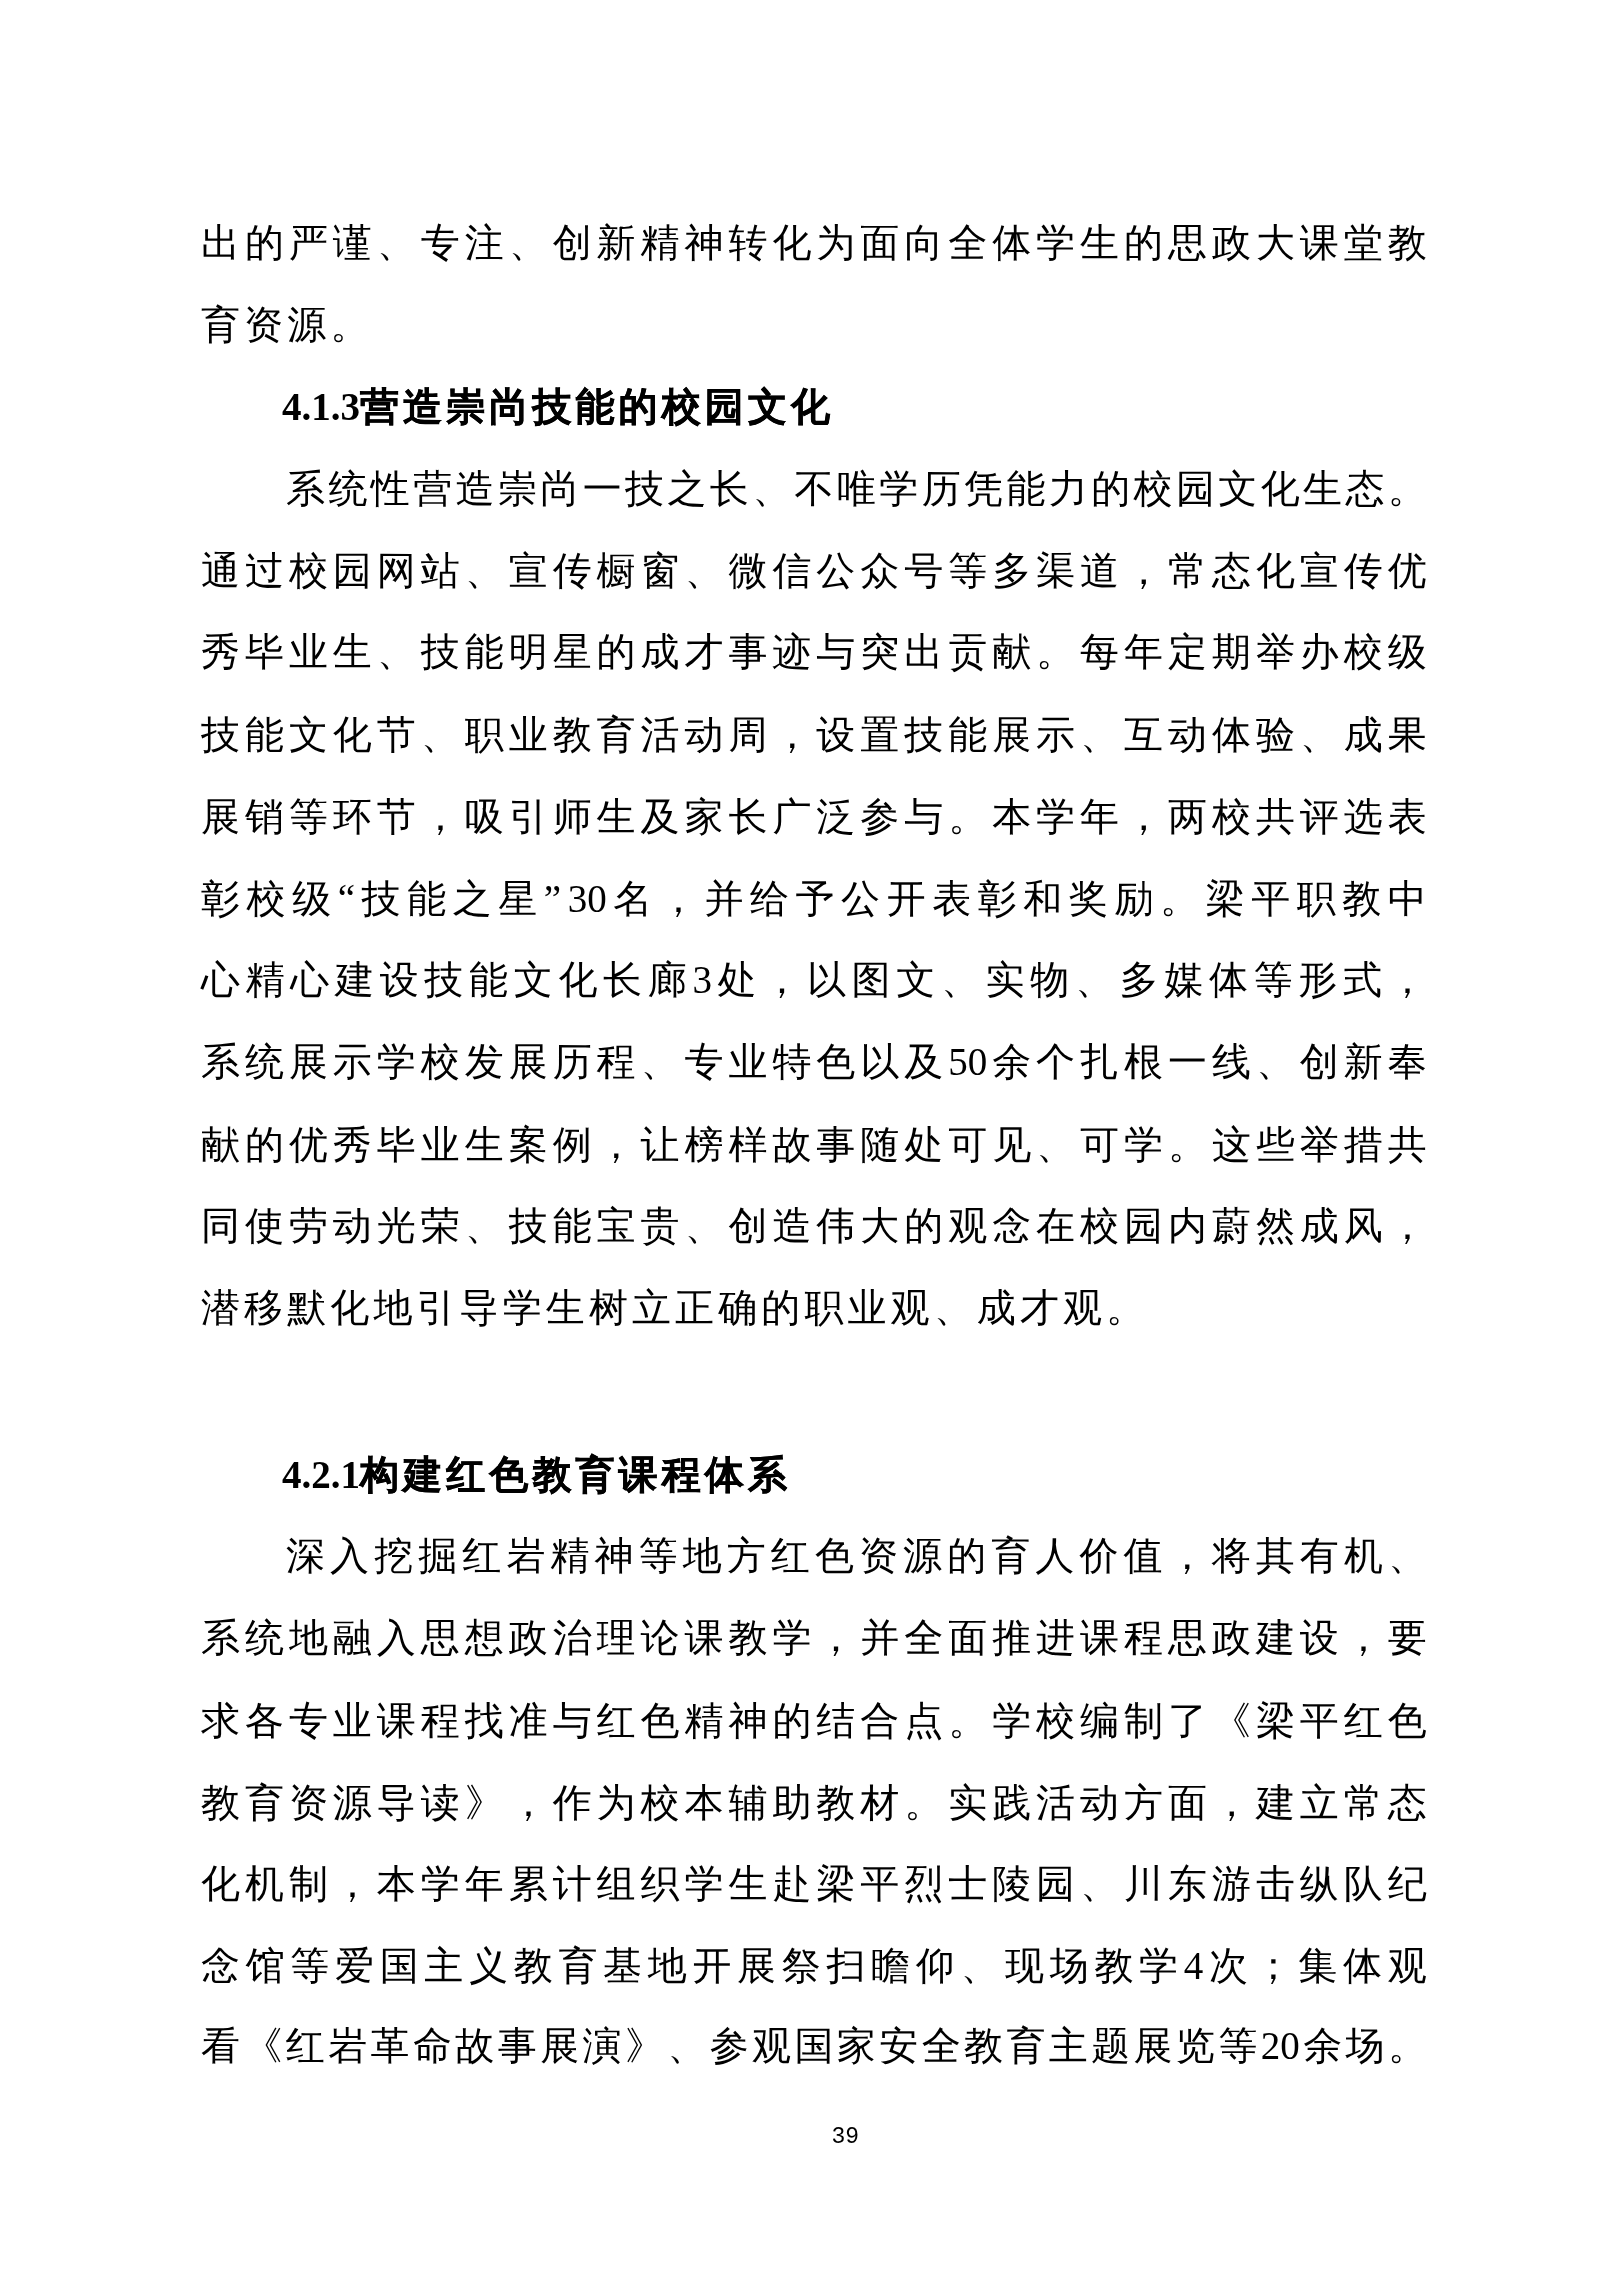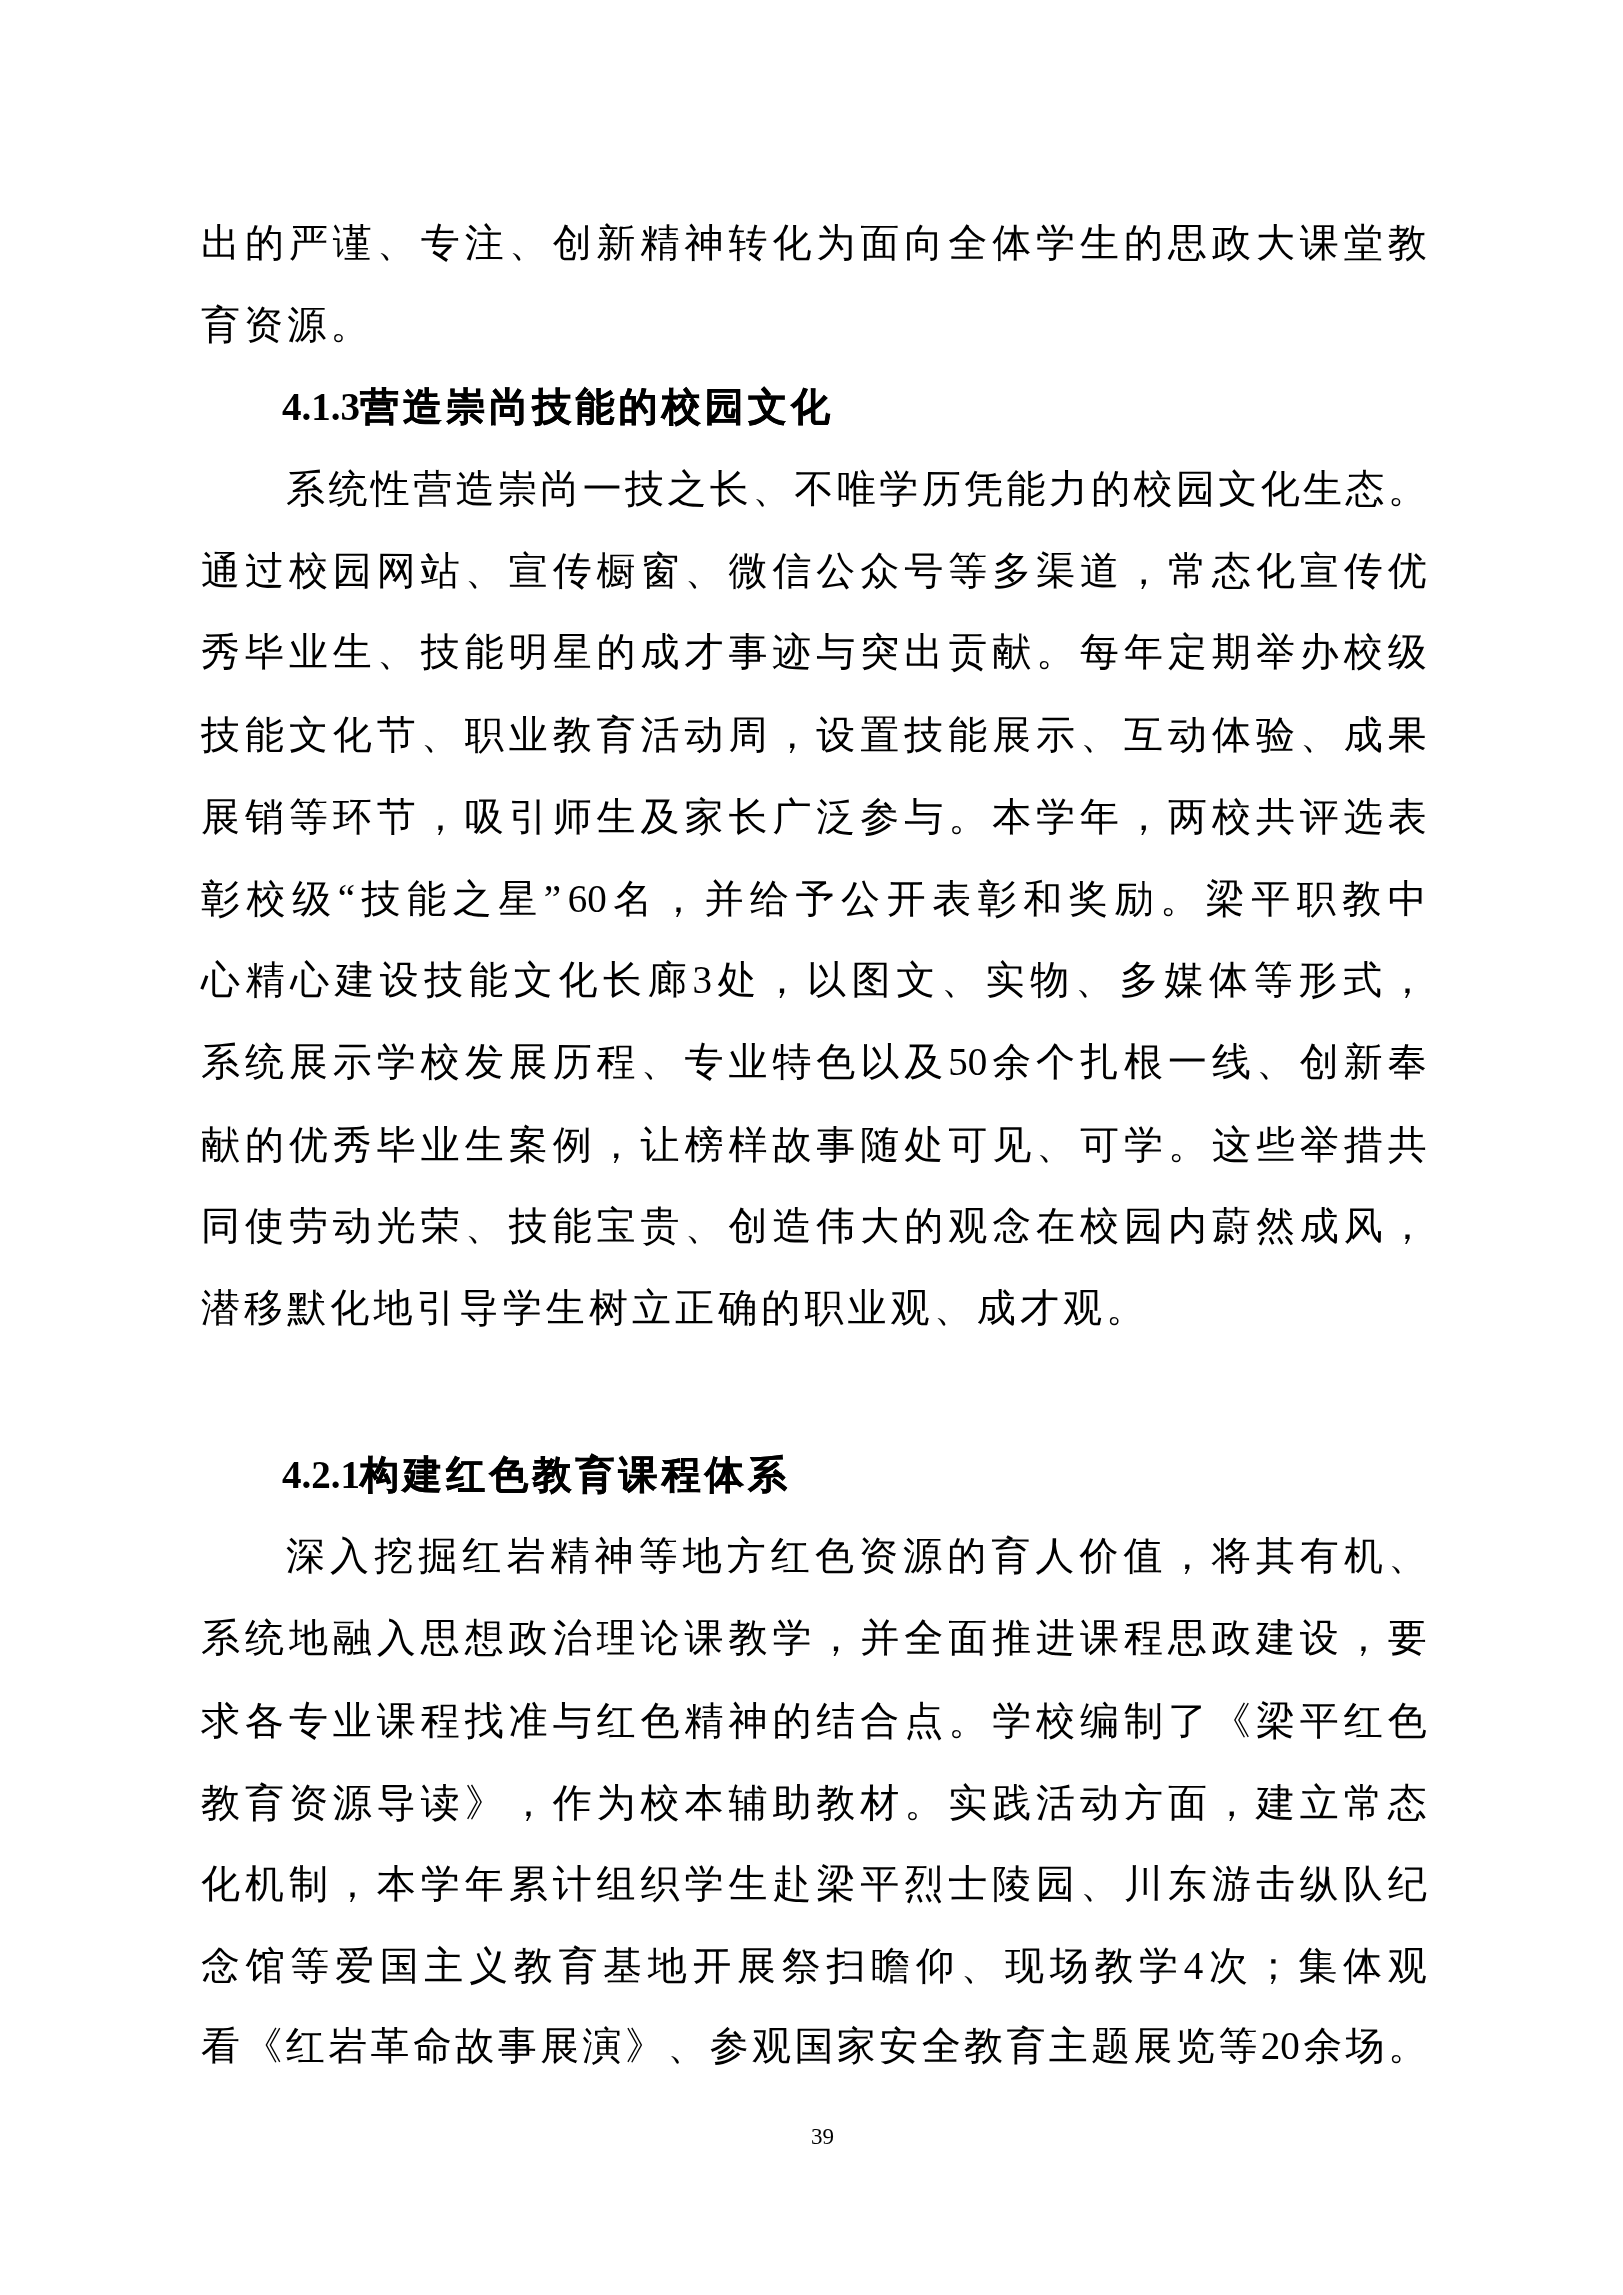--- a/index.html
+++ b/index.html
@@ -67,22 +67,22 @@
   }
   .heading.regular .num,
   .heading.regular .title {
     font-weight: normal;
   }
   .page-number {
     position: absolute;
     left: 811px;
     top: 2120px;
     width: 48px;
-    text-align: left;
-    font-family: Liberation Serif, serif;
+    text-align: right;
+    font-family: Liberation Mono, monospace;
     font-size: 23px;
     line-height: 34px;
   }
 </style>
 </head>
 <body>
 
 <div class="page">
 
   <div class="line" style="top:243px">
@@ -286,21 +286,21 @@
       <span style="display: flex; justify-content: space-between; width: 100%;">
         <span>彰</span>
         <span>校</span>
         <span>级</span>
         <span>“</span>
         <span>技</span>
         <span>能</span>
         <span>之</span>
         <span>星</span>
         <span>”</span>
-        <span>60</span>
+        <span>30</span>
         <span>名</span>
         <span>，</span>
         <span>并</span>
         <span>给</span>
         <span>予</span>
         <span>公</span>
         <span>开</span>
         <span>表</span>
         <span>彰</span>
         <span>和</span>

